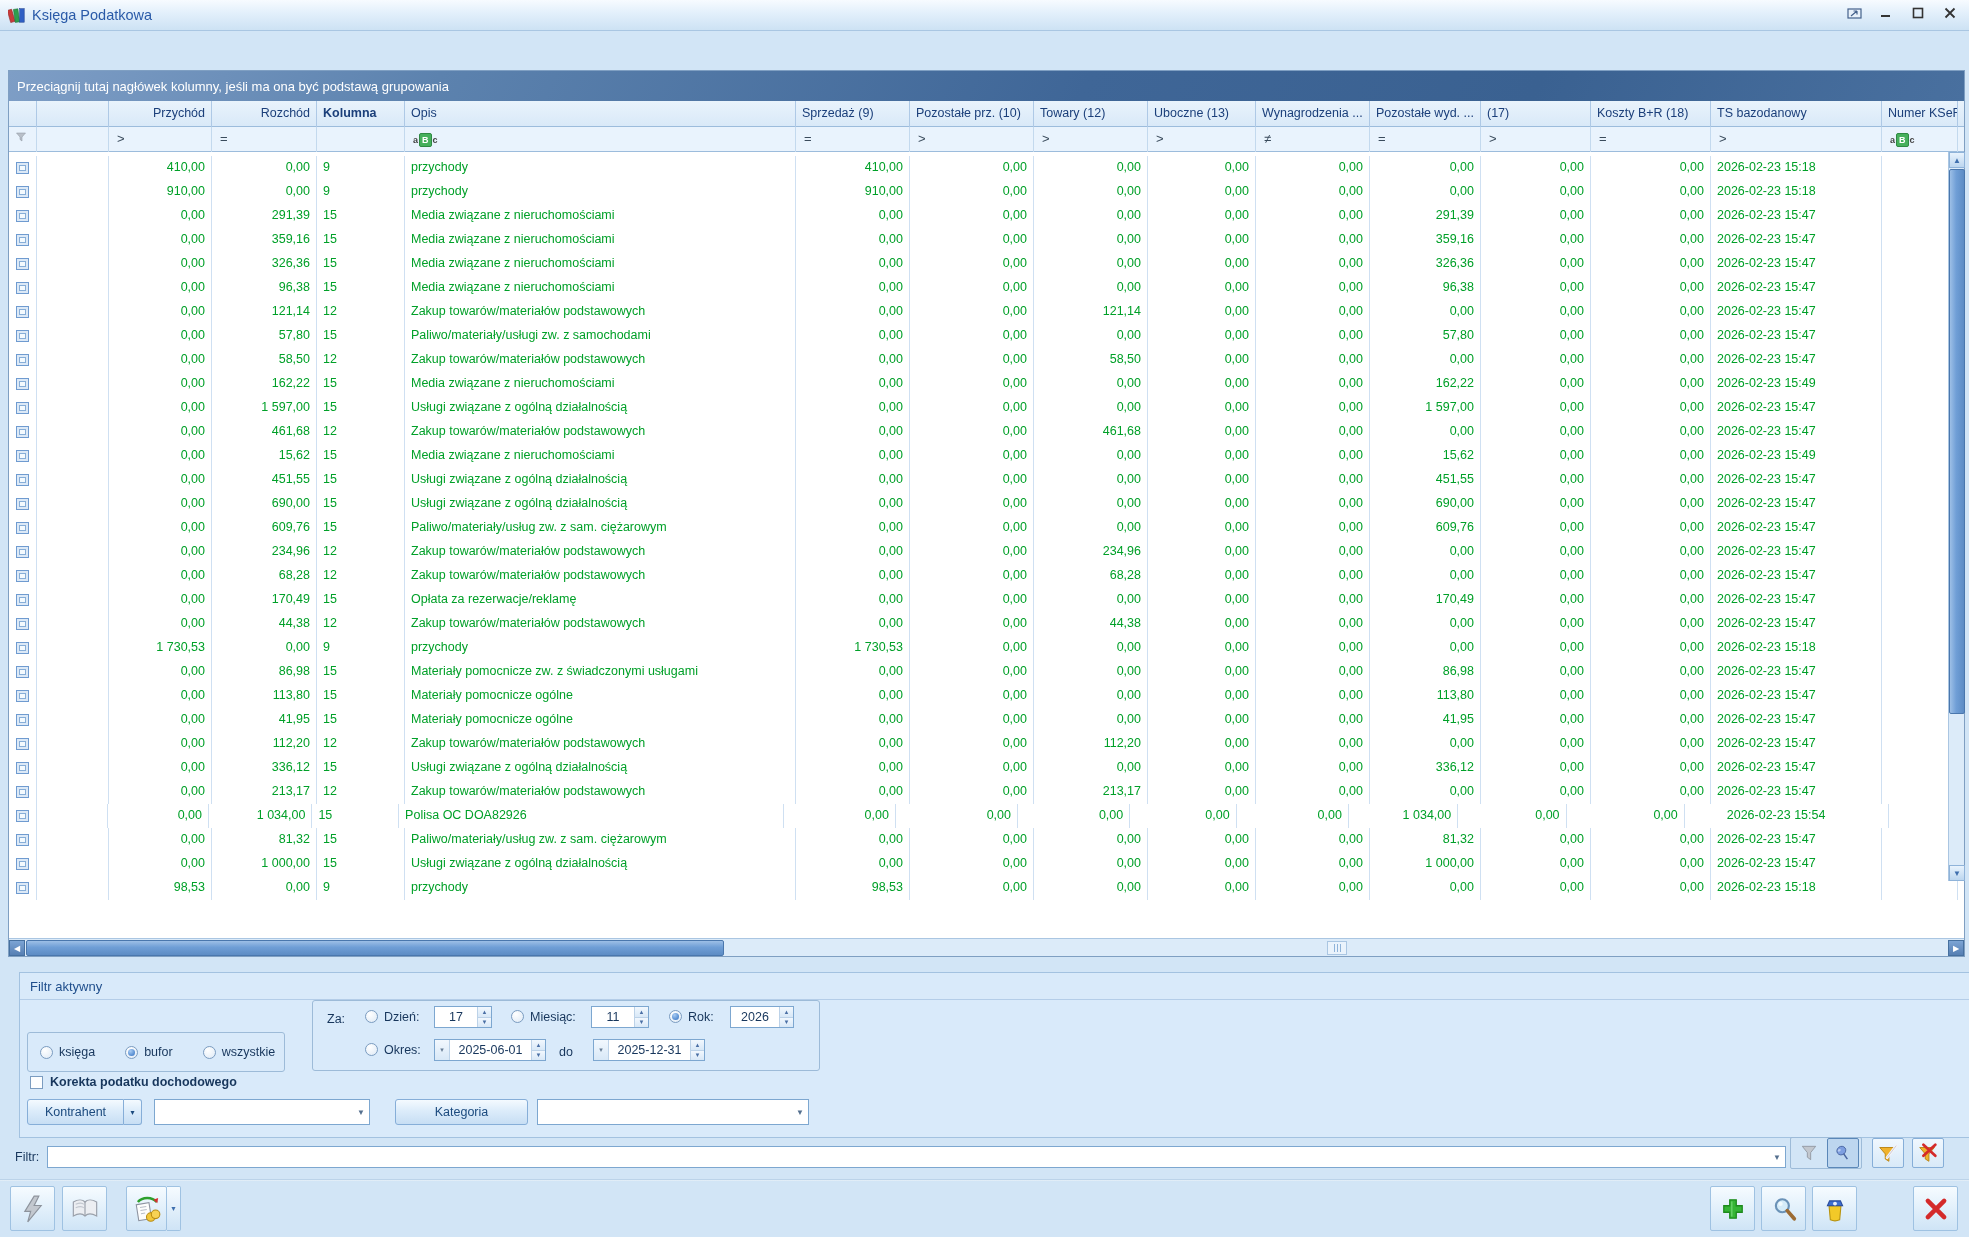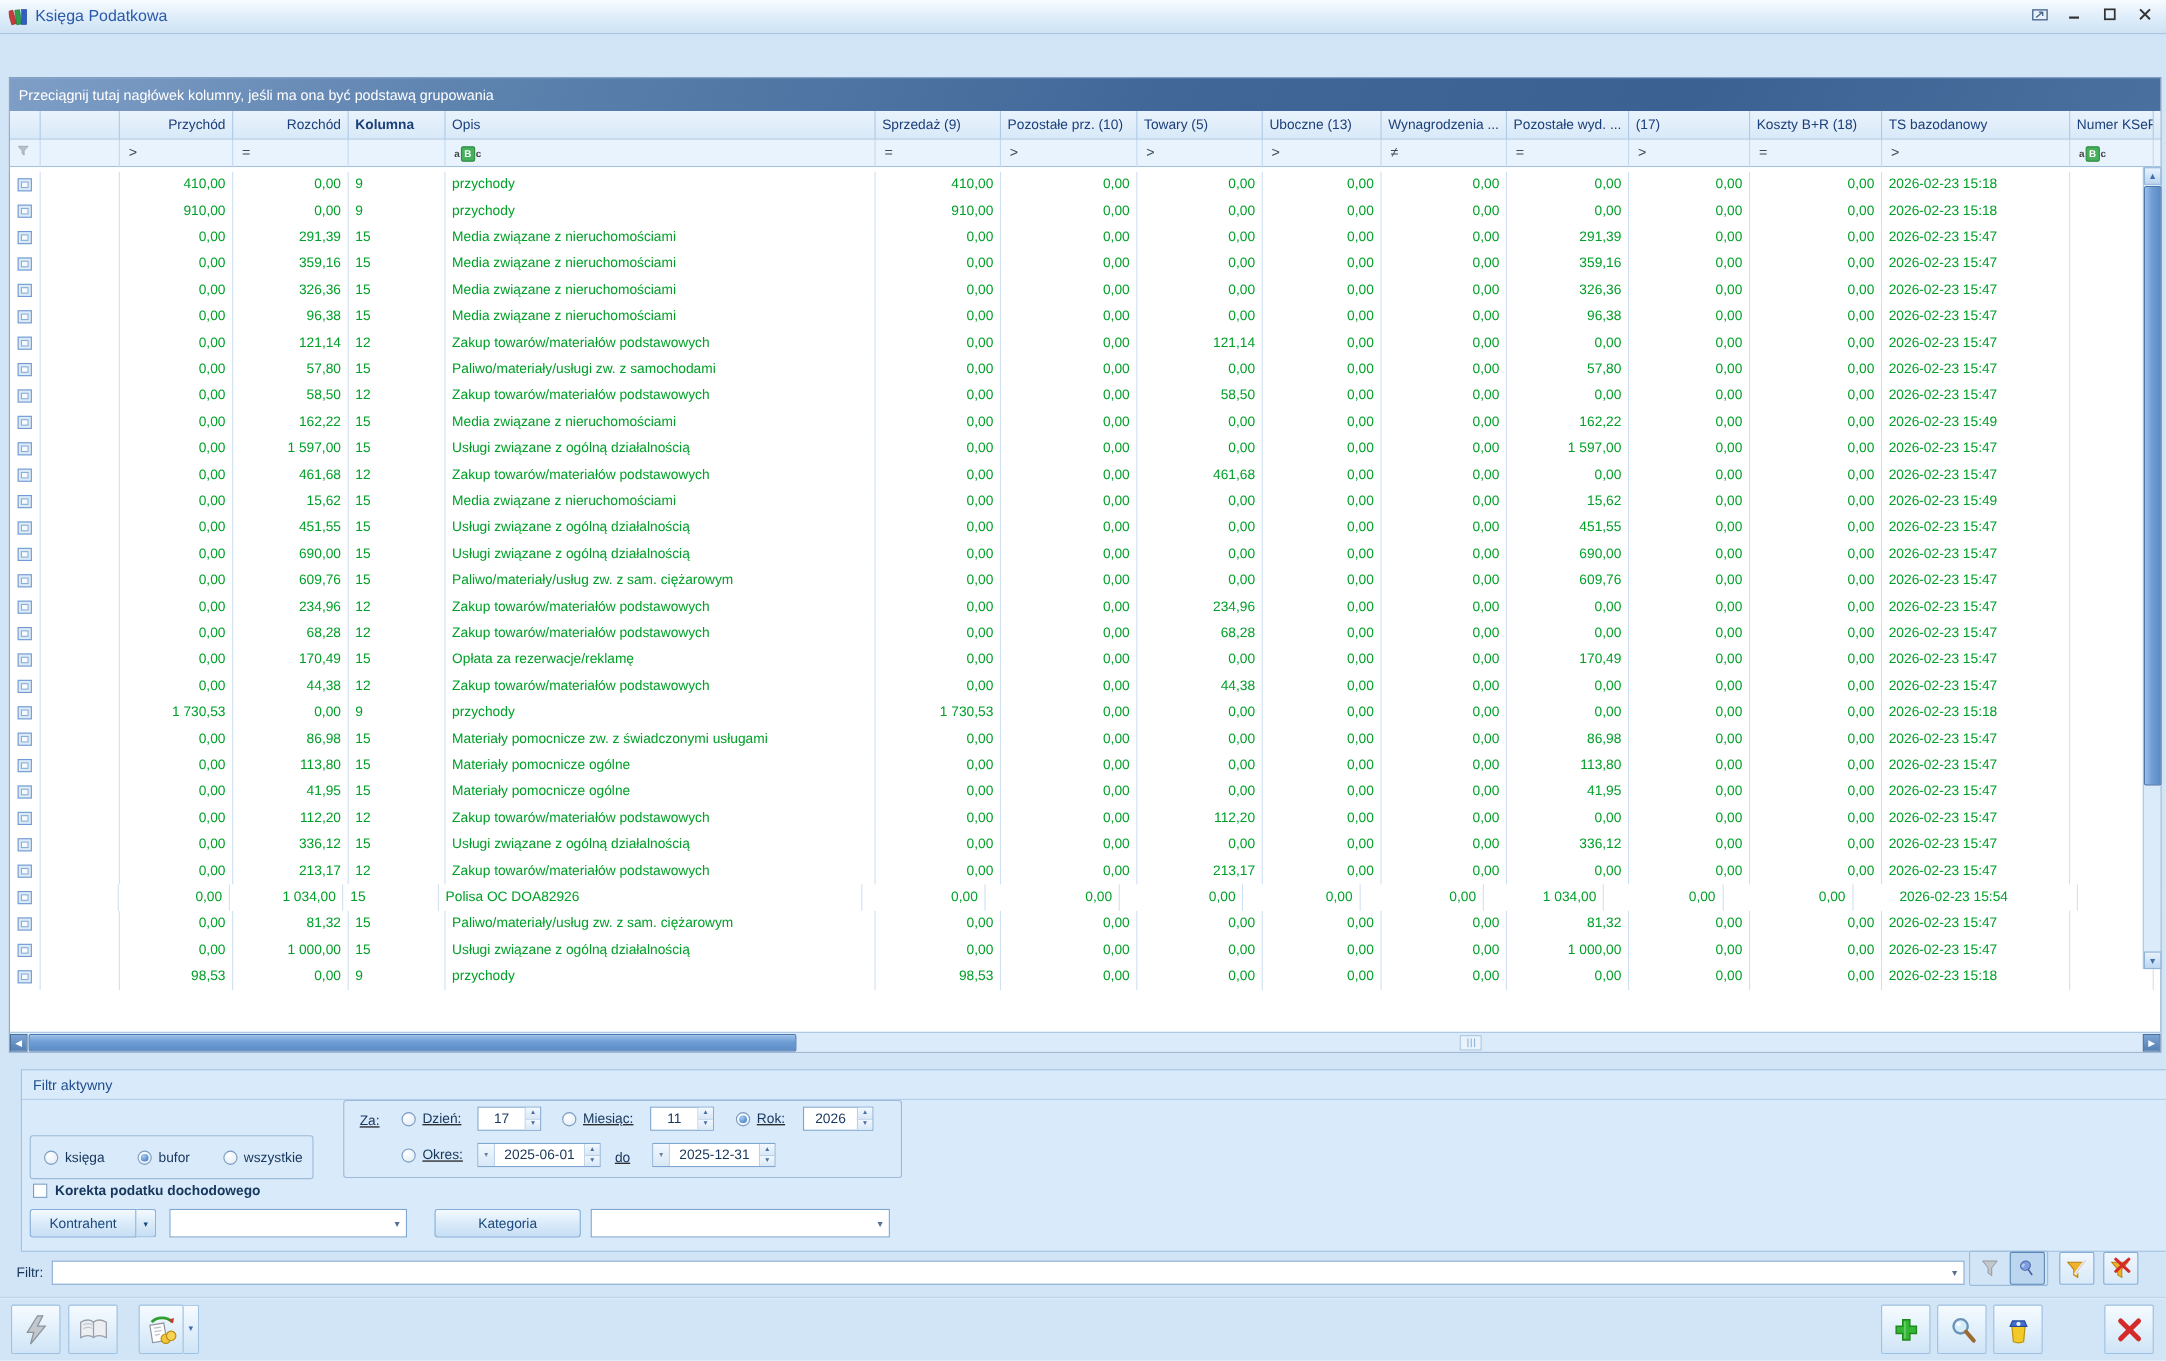--- a/index.html
+++ b/index.html
@@ -69,21 +69,21 @@
   .radio{width:13px;height:13px;border-radius:50%;border:1px solid #7b9cc0;box-sizing:border-box;
     background:radial-gradient(circle at 35% 30%,#fff,#dde9f5);display:inline-block;vertical-align:-2px;}
   .radio.checked{position:relative;}
   .radio.checked::after{content:"";position:absolute;left:2px;top:2px;width:7px;height:7px;border-radius:50%;
     background:radial-gradient(circle at 35% 30%,#a8ccf4,#2f6fc0);}
   .flabel{font-size:12.5px;color:#17365c;}
   .groupbox{position:absolute;border:1px solid #9dbbd8;border-radius:3px;box-sizing:border-box;}
   #scope-box{left:7px;top:59px;width:258px;height:40px;display:flex;align-items:center;padding-left:12px;gap:8px;}
   #scope-box .opt{display:flex;align-items:center;gap:6px;margin-right:22px;}
   #za-box{left:292px;top:27px;width:508px;height:71px;}
-  .zaitem{position:absolute;display:flex;align-items:flex-end;gap:6px;text-decoration:underline;}
+  .zaitem{position:absolute;display:flex;align-items:flex-start;gap:6px;}
   .spinbox{height:22px;background:#fff;border:1px solid #7da7d0;box-sizing:border-box;display:flex;align-items:stretch;}
   .spinbox .val{flex:1;text-align:center;font-size:12.5px;color:#17365c;line-height:20px;}
   .spin{width:13px;border-left:1px solid #bcd2e8;display:flex;flex-direction:column;}
   .spin span{flex:1;display:flex;align-items:center;justify-content:center;font-size:6px;color:#4a6fa5;background:linear-gradient(180deg,#f2f8fe,#d8e8f7);}
   .spin span + span{border-top:1px solid #bcd2e8;}
   .ddleft{width:14px;border-right:1px solid #bcd2e8;display:flex;align-items:center;justify-content:center;
     font-size:7px;color:#6a7f98;background:linear-gradient(180deg,#f2f8fe,#d8e8f7);}
   .checkbox{width:13px;height:13px;border:1px solid #7b9cc0;background:#fdfeff;display:inline-block;box-sizing:border-box;vertical-align:-2px;}
   .btn{background:linear-gradient(180deg,#f4faff 0%,#dcecfa 45%,#c7def4 100%);border:1px solid #86aed8;border-radius:3px;
     box-sizing:border-box;color:#1b4a7e;font-size:12.5px;display:flex;align-items:center;justify-content:center;}
@@ -156,21 +156,21 @@
     </div>
     <div class="hdrrow" id="hdr">
         <div class="hcell" style="width: 28px;"></div>
         <div class="hcell" style="width: 72px;"></div>
         <div class="hcell" style="width: 103px; text-align: right;">Przychód</div>
         <div class="hcell" style="width: 105px; text-align: right;">Rozchód</div>
         <div class="hcell" style="width: 88px; font-weight: bold;">Kolumna</div>
         <div class="hcell" style="width: 391px;">Opis</div>
         <div class="hcell" style="width: 114px;">Sprzedaż (9)</div>
         <div class="hcell" style="width: 124px;">Pozostałe prz. (10)</div>
-        <div class="hcell" style="width: 114px;">Towary (5)</div>
+        <div class="hcell" style="width: 114px;">Towary (12)</div>
         <div class="hcell" style="width: 108px;">Uboczne (13)</div>
         <div class="hcell" style="width: 114px;">Wynagrodzenia ...</div>
         <div class="hcell" style="width: 111px;">Pozostałe wyd. ...</div>
         <div class="hcell" style="width: 110px;">(17)</div>
         <div class="hcell" style="width: 120px;">Koszty B+R (18)</div>
         <div class="hcell" style="width: 171px;">TS bazodanowy</div>
         <div class="hcell" style="width: 76px;">Numer KSeF</div>
       </div>
     <div class="oprow" id="ops">
         <div class="ocell" style="width: 28px; padding-left: 6px;"><svg width="12" height="12" viewBox="0 0 24 24">

